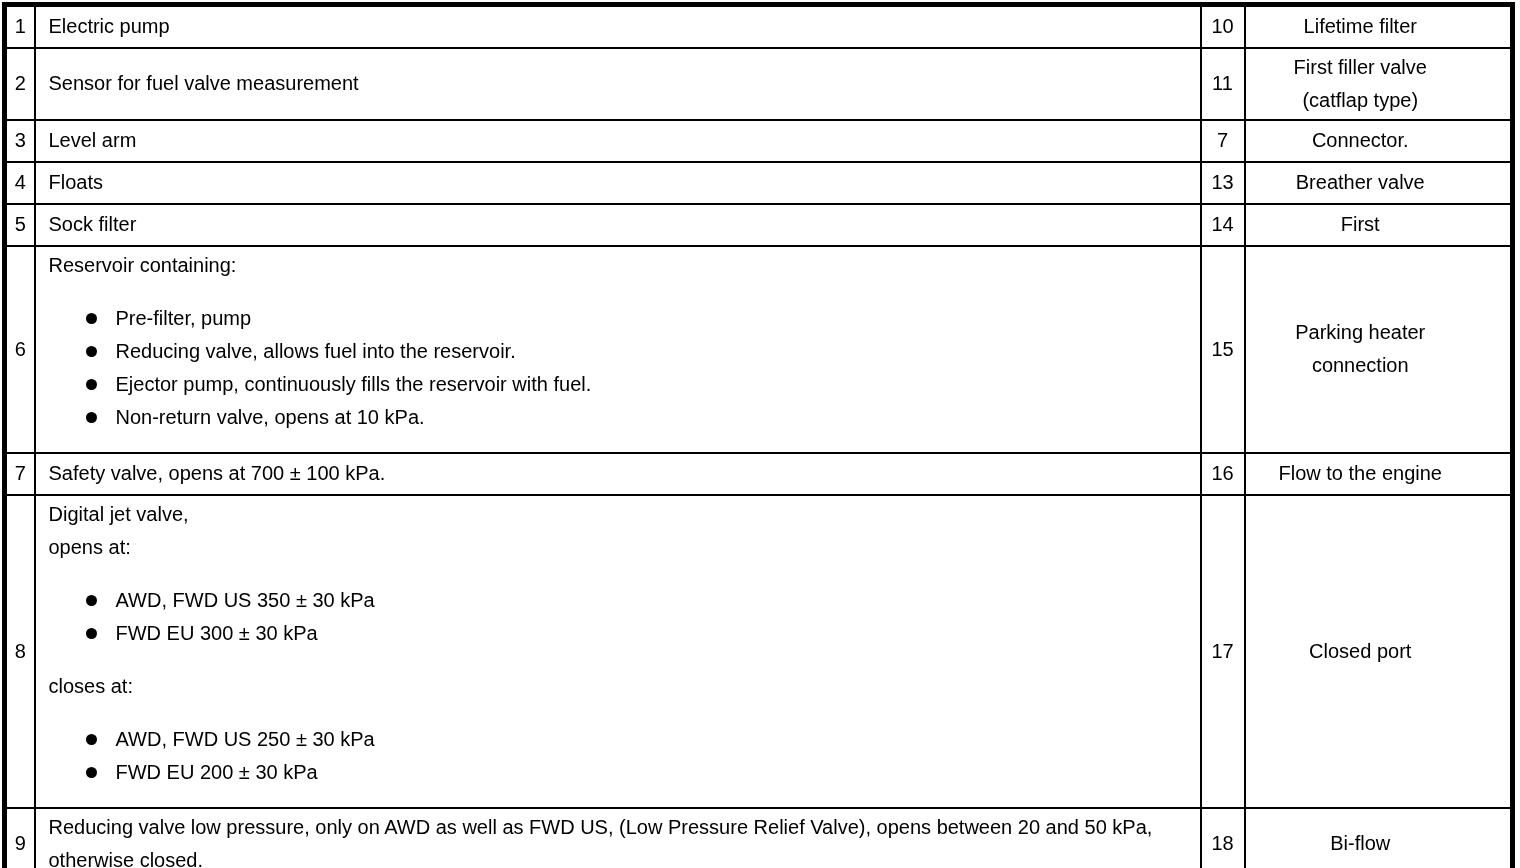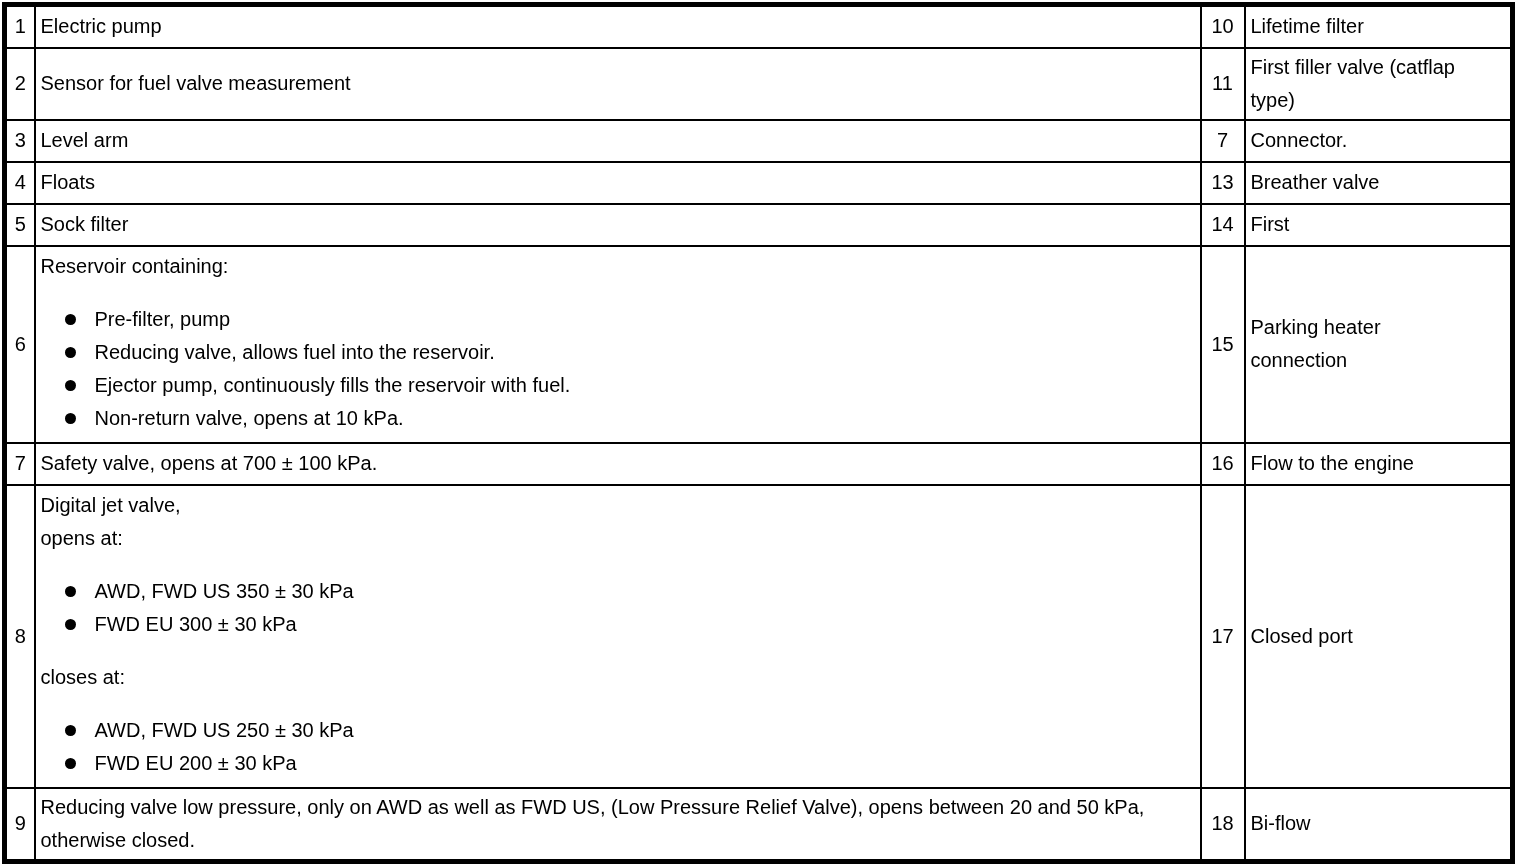--- a/index.html
+++ b/index.html
@@ -27,45 +27,46 @@
     font-size: 20px;
     line-height: 33px;
     overflow: hidden;
     word-wrap: break-word;
   }
   td.num {
     text-align: center;
     padding: 0 1px;
   }
   td.desc {
-    padding: 2px 5px;
+    padding: 2px 13px;
   }
   td.desc.right-desc {
     padding-right: 48px; 
+    text-align: center;
   }
   
   tr.r1 { height: 43px; }
   tr.r2 { height: 72px; }
   tr.r3 { height: 42px; }
   tr.r4 { height: 42px; }
   tr.r5 { height: 42px; }
   tr.r6 { height: 197px; }
   tr.r7 { height: 42px; }
   tr.r8 { height: 303px; }
   tr.r9 { height: 73px; }
   
   col.c-num-left  { width: 30px; }
   col.c-desc-left { width: 1166px; }
   col.c-num-right { width: 44px; }
   col.c-desc-right{ width: 268px; }
 
   .block + .block { margin-top: 20px; }
 
   ul.bullets {
-    margin: 3px;
+    margin: 16px;
     padding: 0 0 0 51px;
     list-style: none;
   }
   ul.bullets li {
     position: relative;
   }
   ul.bullets li::before {
     content: "";
     position: absolute;
     left: -30px;

